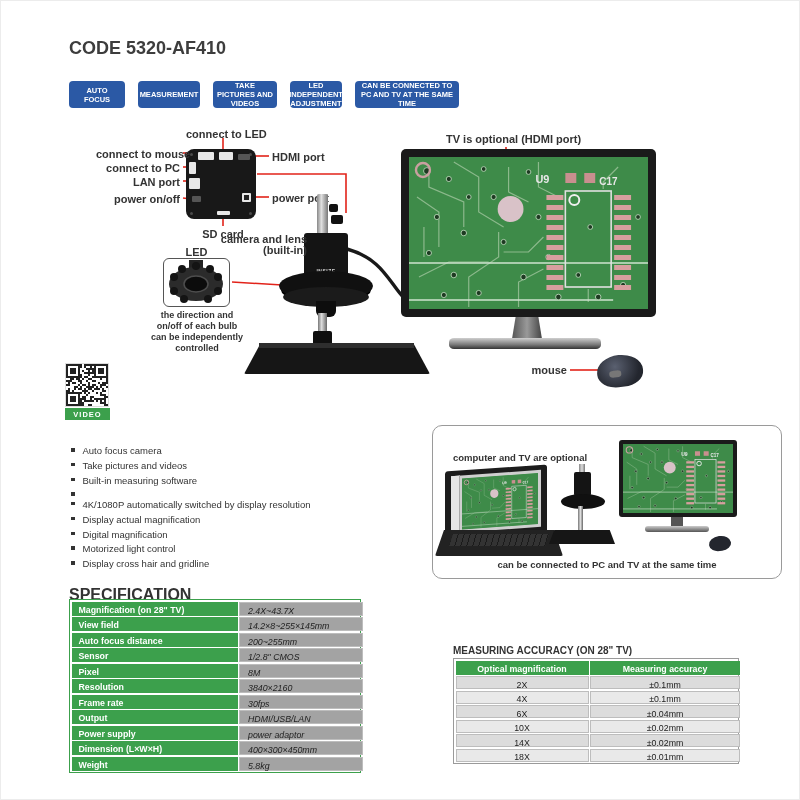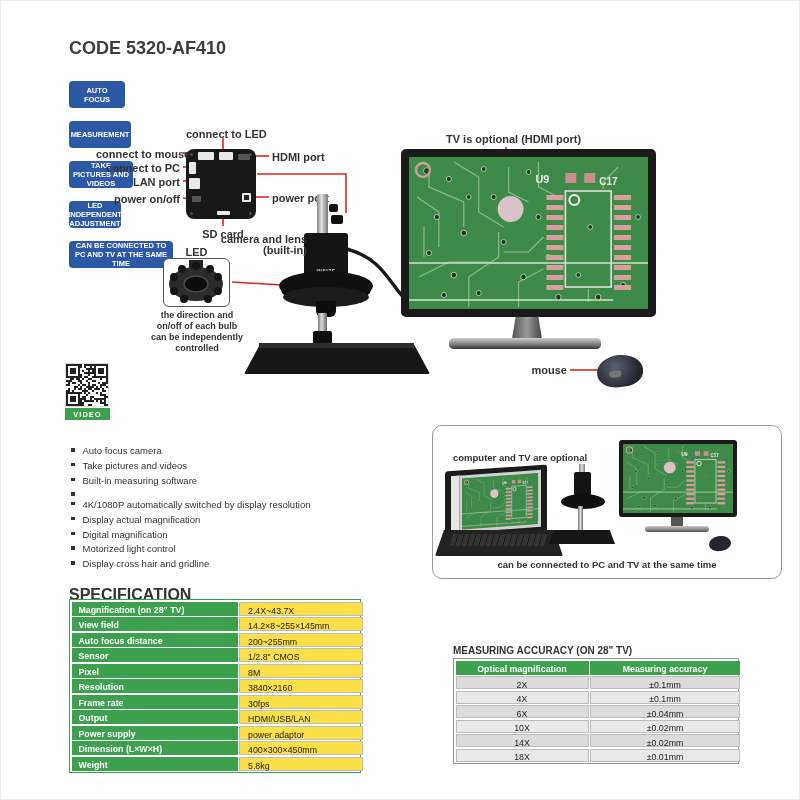--- a/index.html
+++ b/index.html
@@ -6,21 +6,21 @@
   html,body { background:#fff; }
   body { font-family:"Liberation Sans", sans-serif; }
   .page { position:relative; width:800px; height:800px; background:#fff; overflow:hidden; border:1px solid #ececec; }
 
   
   .title-block { position:absolute; left:68px; top:34px; width:680px; color:#3d3d3d; }
   .title-block .l1 { font-size:13.5px; font-weight:bold; letter-spacing:.2px; }
   .title-block .l2 { font-size:18px; font-weight:bold; margin-top:3px; }
 
   
-  .badges { position:absolute; left:68px; top:80px; display:flex; gap:13px; align-items:stretch;flex-direction:column; }
+  .badges { position:absolute; left:68px; top:80px; display:flex; gap:13px; align-items:stretch; }
   .badge { background:#2b59a5; color:#fff; border-radius:4px; font-weight:bold;
            font-size:7.5px; line-height:9px; display:flex; align-items:center; justify-content:center;
            text-align:center; height:27px; padding:2px 4px; }
   .badge:nth-child(1){ width:56px; }
   .badge:nth-child(2){ width:62px; }
   .badge:nth-child(3){ width:64px; }
   .badge:nth-child(4){ width:52px; }
   .badge:nth-child(5){ width:104px; }
 
   
@@ -108,21 +108,21 @@
   .m-mon .screen { position:absolute; left:4px; top:4px; right:4px; bottom:4px; overflow:hidden; background:#3e8b49; }
   .m-neck { position:absolute; left:238px; top:91px; width:12px; height:10px; background:#555; }
   .m-mbase { position:absolute; left:212px; top:100px; width:64px; height:6px; border-radius:3px; background:linear-gradient(#ccc,#555); }
   .m-mouse { position:absolute; left:276px; top:110px; width:22px; height:15px; background:#23262e; border-radius:50% 50% 45% 45%; transform:rotate(-8deg); }
 
   
   .spec-title { position:absolute; left:68px; top:585px; font-size:16px; font-weight:bold; color:#333; }
   .spec-table { position:absolute; left:68px; top:598px; width:292px; border:1px solid #3ca04c; background:#fff;
                 display:grid; grid-template-columns:166px 124px; gap:1.5px; padding:1.5px; }
   .spec-table .k { background:#3ca04c; color:#fff; font-size:8.8px; font-weight:bold; padding:3px 0 2px 7px; height:14px; }
-  .spec-table .v { background:#fde047; color:#222; font-size:8.8px; padding:3px 7px 2px 8px; height:14px; border:1px solid #bdbdbd; }
+  .spec-table .v { background:#a3a3a3; color:#222; font-size:8.8px; padding:3px 7px 2px 8px; height:14px; border:1px solid #bdbdbd;font-style:italic; }
 
   
   .acc-title { position:absolute; left:452px; top:644px; font-size:10px; font-weight:bold; color:#333; }
   .acc-table { position:absolute; left:452px; top:657px; width:286px; border:1px solid #9a9a9a; background:#fff;
                display:grid; grid-template-columns:133px 150px; gap:1.5px; padding:1.5px; }
   .acc-table .h { background:#3ca04c; color:#fff; font-size:8.8px; font-weight:bold; text-align:center; padding:3px 0; height:14px; }
   .acc-table .c { color:#222; font-size:8.8px; text-align:center; padding:2.5px 0; height:13px; border:1px solid #bdbdbd; }
   .acc-table .r0 { background:#dcdcdc; }
   .acc-table .r1 { background:#e9e9e9; }
 </style>

